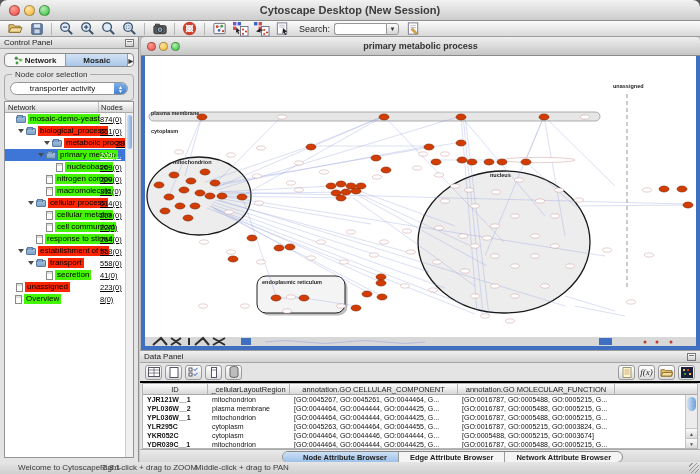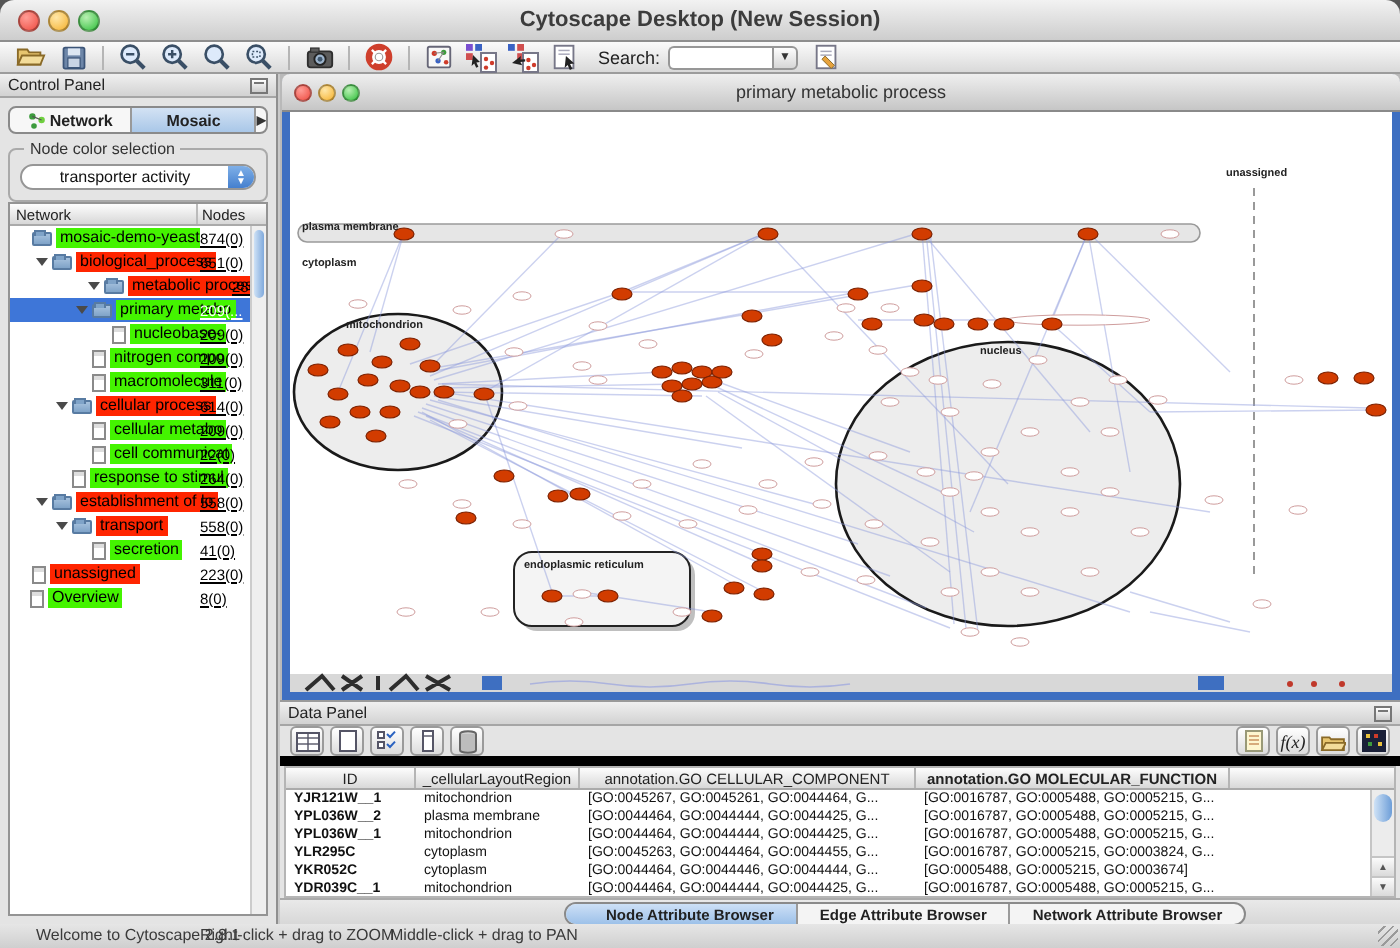--- a/index.html
+++ b/index.html
@@ -57,25 +57,25 @@
   .t-num{position:absolute;left:95px;font-size:7.5px;color:#000;white-space:nowrap;text-decoration:underline;}
   .tree-row.sel .t-num{color:#fff;}
   .tree-scroll{position:absolute;right:0;top:11px;bottom:0;width:8px;background:#efefef;border-left:1px solid #ccc;}
   .tree-thumb{position:absolute;left:1px;right:1px;top:2px;height:34px;border-radius:3px;background:linear-gradient(90deg,#cfe2f6,#7fa9dc);}
   
   #desktop{position:absolute;left:140px;top:37px;right:0;height:313px;background:#b9b9b9;}
   #frame{position:absolute;left:1px;top:0;width:559px;height:313px;background:#3e6fc1;border-radius:5px 5px 0 0;}
   .frame-title{position:absolute;left:0;top:0;right:0;height:19px;background:linear-gradient(#efefef,#c6c6c6);border-bottom:1px solid #8a8a8a;border-radius:4px 4px 0 0;}
   .frame-title .lights{left:6px;top:5px;gap:3px;}
   .frame-title .light{width:9px;height:9px;}
-  .frame-win-title{position:absolute;left:0;right:0;top:0;height:19px;line-height:19px;text-align:center;font-size:9px;font-weight:normal;color:#333;}
+  .frame-win-title{position:absolute;left:0;right:0;top:0;height:19px;line-height:19px;text-align:center;font-size:9px;font-weight:bold;color:#333;}
   .frame-content{position:absolute;left:4px;right:4px;top:19px;bottom:4px;background:#fff;overflow:hidden;}
   
   #data-panel{position:absolute;left:140px;top:350px;right:0;height:112px;background:#e4e4e4;border-top:1px solid #9a9a9a;}
-  .dp-toolbar{position:absolute;left:0;right:0;top:12px;height:20px;display:flex;align-items:center;gap:3px;padding:0 5px;border-bottom:5px solid #000000;}
+  .dp-toolbar{position:absolute;left:0;right:0;top:12px;height:20px;display:flex;align-items:center;gap:3px;padding:0 5px;border-bottom:2px solid #000000;}
   .dp-btn{width:17px;height:15px;border:1px solid #9a9a9a;border-radius:3px;background:linear-gradient(#fff,#dcdcdc);display:flex;align-items:center;justify-content:center;flex:none;}
   .dp-spacer{flex:1;}
   .dp-table{position:absolute;left:2px;right:2px;top:32px;height:66px;background:#fff;border:1px solid #b5b5b5;}
   .dp-thead{display:flex;height:11px;background:linear-gradient(#fdfdfd,#d8d8d8);border-bottom:1px solid #aaa;font-size:7.5px;color:#222;}
   .dp-th{border-right:1px solid #b5b5b5;text-align:center;line-height:11px;white-space:nowrap;overflow:hidden;flex:none;}
   .dp-rows{position:absolute;left:0;top:11px;right:12px;bottom:0;overflow:hidden;}
   .dp-row{display:flex;height:9px;font-size:7px;color:#111;}
   .dp-td{flex:none;padding-left:4px;white-space:nowrap;overflow:hidden;line-height:9px;}
   .dp-td.id{font-weight:bold;font-size:7px;}
   .dp-scroll{position:absolute;right:0;top:11px;bottom:0;width:12px;background:#ececec;border-left:1px solid #c5c5c5;}
@@ -643,21 +643,21 @@
             <rect x="3" y="6" width="2" height="2" fill="#3d9b3d"></rect>
             <rect x="8" y="6" width="2" height="2" fill="#e8c13d"></rect>
           </svg>
         </span>
     </div>
     <div class="dp-table">
       <div class="dp-thead" id="dp-thead">
           <span class="dp-th" style="width: 65px;">ID</span>
           <span class="dp-th" style="width: 82px;">_cellularLayoutRegion</span>
           <span class="dp-th" style="width: 168px;">annotation.GO CELLULAR_COMPONENT</span>
-          <span class="dp-th" style="width: 157px; font-weight: bold;">annotation.GO MOLECULAR_FUNCTION</span>
+          <span class="dp-th" style="width: 157px;">annotation.GO MOLECULAR_FUNCTION</span>
         </div>
       <div class="dp-rows" id="dp-rows">
           <div class="dp-row">
             <span class="dp-td id" style="width: 65px;">YJR121W__1</span>
             <span class="dp-td" style="width: 82px;">mitochondrion</span>
             <span class="dp-td" style="width: 168px;">[GO:0045267, GO:0045261, GO:0044464, G...</span>
             <span class="dp-td" style="width: 157px;">[GO:0016787, GO:0005488, GO:0005215, G...</span>
           </div>
           <div class="dp-row">
             <span class="dp-td id" style="width: 65px;">YPL036W__2</span>

